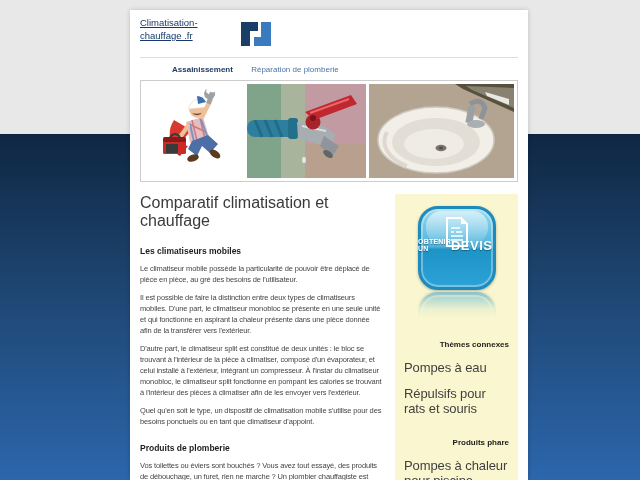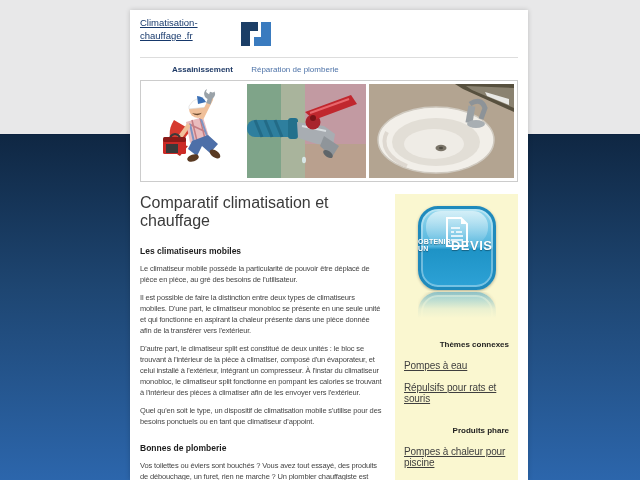--- a/index.html
+++ b/index.html
@@ -73,21 +73,21 @@
   }
   .devis-reflection .devis-btn{
     position:absolute;top:0;left:0;margin:0;transform:scaleY(-1);cursor:default;
   }
   .reflect-fade{
     position:absolute;top:0;left:0;right:0;bottom:0;
     background:linear-gradient(180deg,rgba(250,247,208,0.5) 0%,rgba(250,247,208,0.92) 65%,#faf7d0 100%);
   }
   .sb-heading{font-size:8px;font-weight:bold;color:#1d1d1d;margin-top:22px;text-align:right;}
   .sb-link{
-    display:block;font-size:10px;color:#3f3f3f;text-decoration:underline;
+    display:block;font-size:13px;color:#3f3f3f;
     margin-top:11px;cursor:pointer;letter-spacing:-0.1px;
   }
 </style>
 </head>
 <body>
 
 <div class="blue-band"></div>
 
 <div class="card">
 
@@ -170,21 +170,21 @@
   <div class="content-row">
     <div class="main-col">
       <h1 class="page-title">Comparatif climatisation et chauffage</h1>
 
       <h3 class="sec-heading">Les climatiseurs mobiles</h3>
       <p>Le climatiseur mobile possède la particularité de pouvoir être déplacé de pièce en pièce, au gré des besoins de l'utilisateur.</p>
       <p>Il est possible de faire la distinction entre deux types de climatiseurs mobiles. D'une part, le climatiseur monobloc se présente en une seule unité et qui fonctionne en aspirant la chaleur présente dans une pièce donnée afin de la transférer vers l'extérieur.</p>
       <p>D'autre part, le climatiseur split est constitué de deux unités : le bloc se trouvant à l'intérieur de la pièce à climatiser, composé d'un évaporateur, et celui installé à l'extérieur, intégrant un compresseur. À l'instar du climatiseur monobloc, le climatiseur split fonctionne en pompant les calories se trouvant à l'intérieur des pièces à climatiser afin de les envoyer vers l'extérieur.</p>
       <p>Quel qu'en soit le type, un dispositif de climatisation mobile s'utilise pour des besoins ponctuels ou en tant que climatiseur d'appoint.</p>
 
-      <h3 class="sec-heading">Bonnes de plomberie</h3>
+      <h3 class="sec-heading">Produits de plomberie</h3>
       <p>Vos toilettes ou éviers sont bouchés ? Vous avez tout essayé, des produits de débouchage, un furet, rien ne marche ? Un plombier chauffagiste est compétent pour entreprendre de tels travaux de plomberie.</p>
     </div>
 
     <div class="sidebar">
       <div class="devis-btn">
         <span class="gloss"></span>
         <span class="doc">
           <svg width="24" height="30" viewBox="0 0 24 30">
             <path d="M2,1 L16,1 L22,7 L22,29 L2,29 Z" fill="none" stroke="#ffffff" stroke-width="2"></path>
             <path d="M16,1 L16,7 L22,7 Z" fill="#ffffff"></path>

